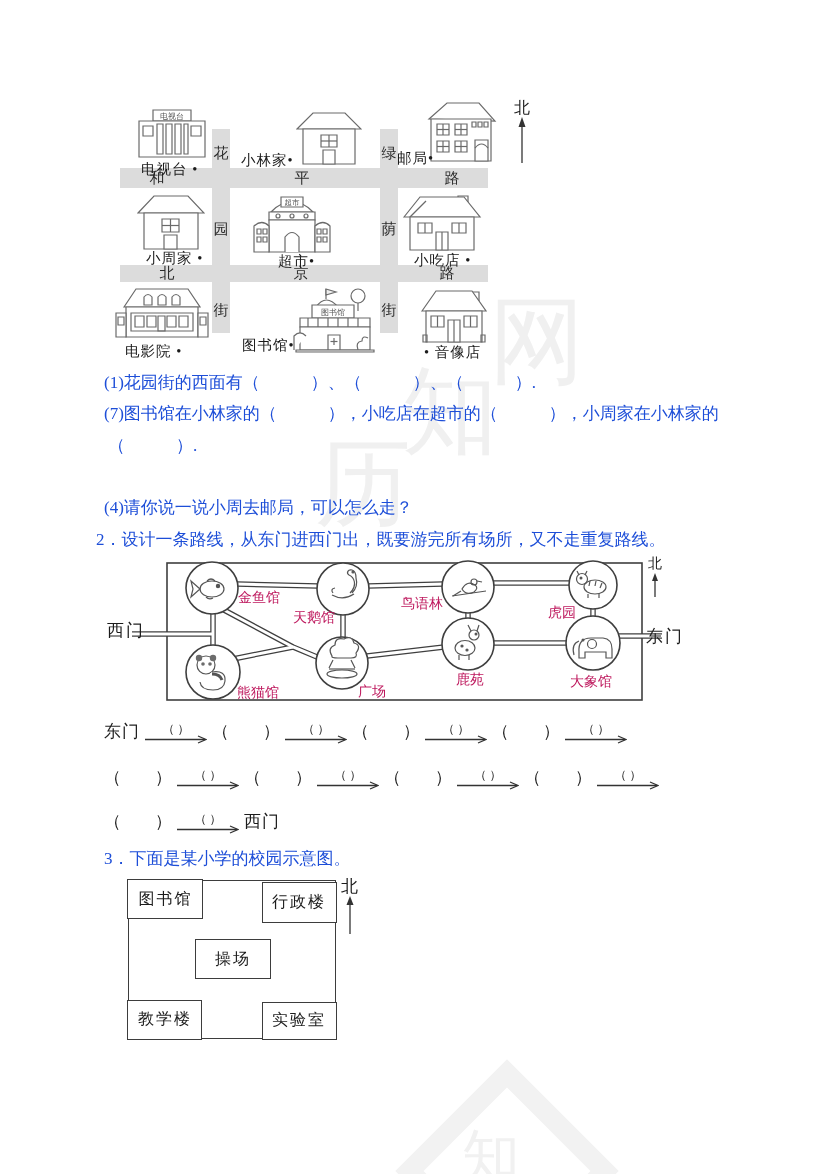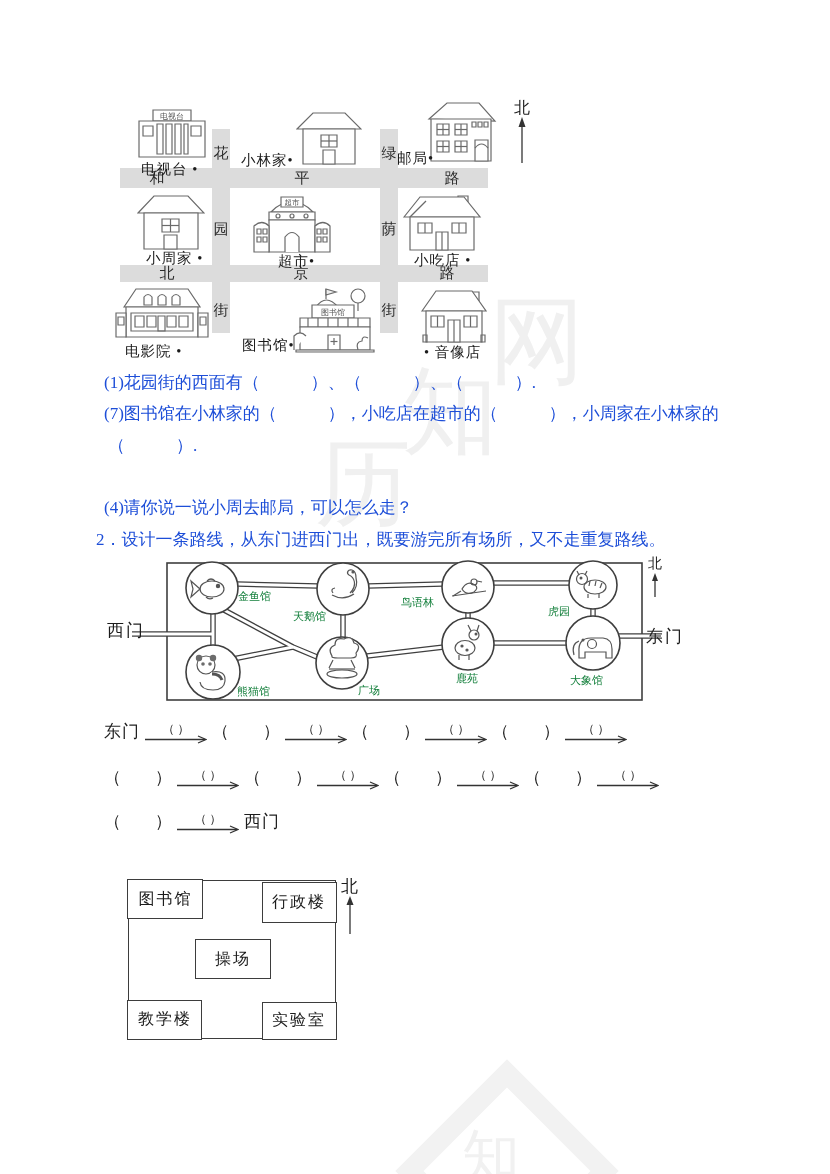--- a/index.html
+++ b/index.html
@@ -8,21 +8,21 @@
   .abs{position:absolute}
   
   .street{position:absolute;background:#dcdcdc}
   .schar{position:absolute;width:18px;text-align:center;font-size:15px;line-height:20px;color:#2b2b2b}
   .blabel{position:absolute;font-size:14.5px;white-space:nowrap;color:#1b1b1b;letter-spacing:1px}
   .bldg{position:absolute}
   .bldg *{vector-effect:non-scaling-stroke}
   
   .qline{position:absolute;font-size:17px;white-space:nowrap;color:#1d4ed8}
   
-  .zlabel{position:absolute;font-size:11px;white-space:nowrap;color:#15803d}
+  .zlabel{position:absolute;font-size:14px;white-space:nowrap;color:#be185d}
   .gate{position:absolute;font-size:17px;white-space:nowrap;letter-spacing:2px}
   
   .north{position:absolute;display:flex;flex-direction:column;align-items:center;gap:1px}
   .north .nc{font-size:15px;line-height:16px}
   
   .frow{position:absolute;display:flex;align-items:center;gap:5px;font-size:17px}
   .fb{white-space:nowrap}
   .fgate{white-space:nowrap;letter-spacing:1px}
   .fa{display:inline-flex;flex-direction:column;align-items:center;width:62px;transform:translateY(2px)}
   .fa-lbl{font-size:12px;line-height:11px}
@@ -419,20 +419,21 @@
     <span class="fa">
         <span class="fa-lbl">（ ）</span>
         <svg width="62" height="9" viewBox="0 0 62 9">
           <line class="ln" x1="0" y1="4.5" x2="60" y2="4.5"></line>
           <polyline class="ln" points="53,1 61,4.5 53,8"></polyline>
         </svg>
       </span>
     <span class="fgate">西门</span>
   </div>
 
+  <div class="qline" style="left:104px;top:847px">3．下面是某小学的校园示意图。</div>
 
   <div class="school-outer" style="left:128px;top:880px;width:206px;height:157px">
     <div class="room" style="left:-1.6px;top:-1.6px;width:74px;height:38px">图书馆</div>
     <div class="room" style="right:-1.6px;top:1px;width:73px;height:39px">行政楼</div>
     <div class="room" style="left:66px;top:58px;width:74px;height:38px">操场</div>
     <div class="room" style="left:-1.6px;bottom:-1.6px;width:73px;height:38px">教学楼</div>
     <div class="room" style="right:-1.6px;bottom:-1.6px;width:73px;height:36px">实验室</div>
   </div>
   <div class="north" style="left:341px;top:879px">
     <span class="nc" style="font-size:17px">北</span>

